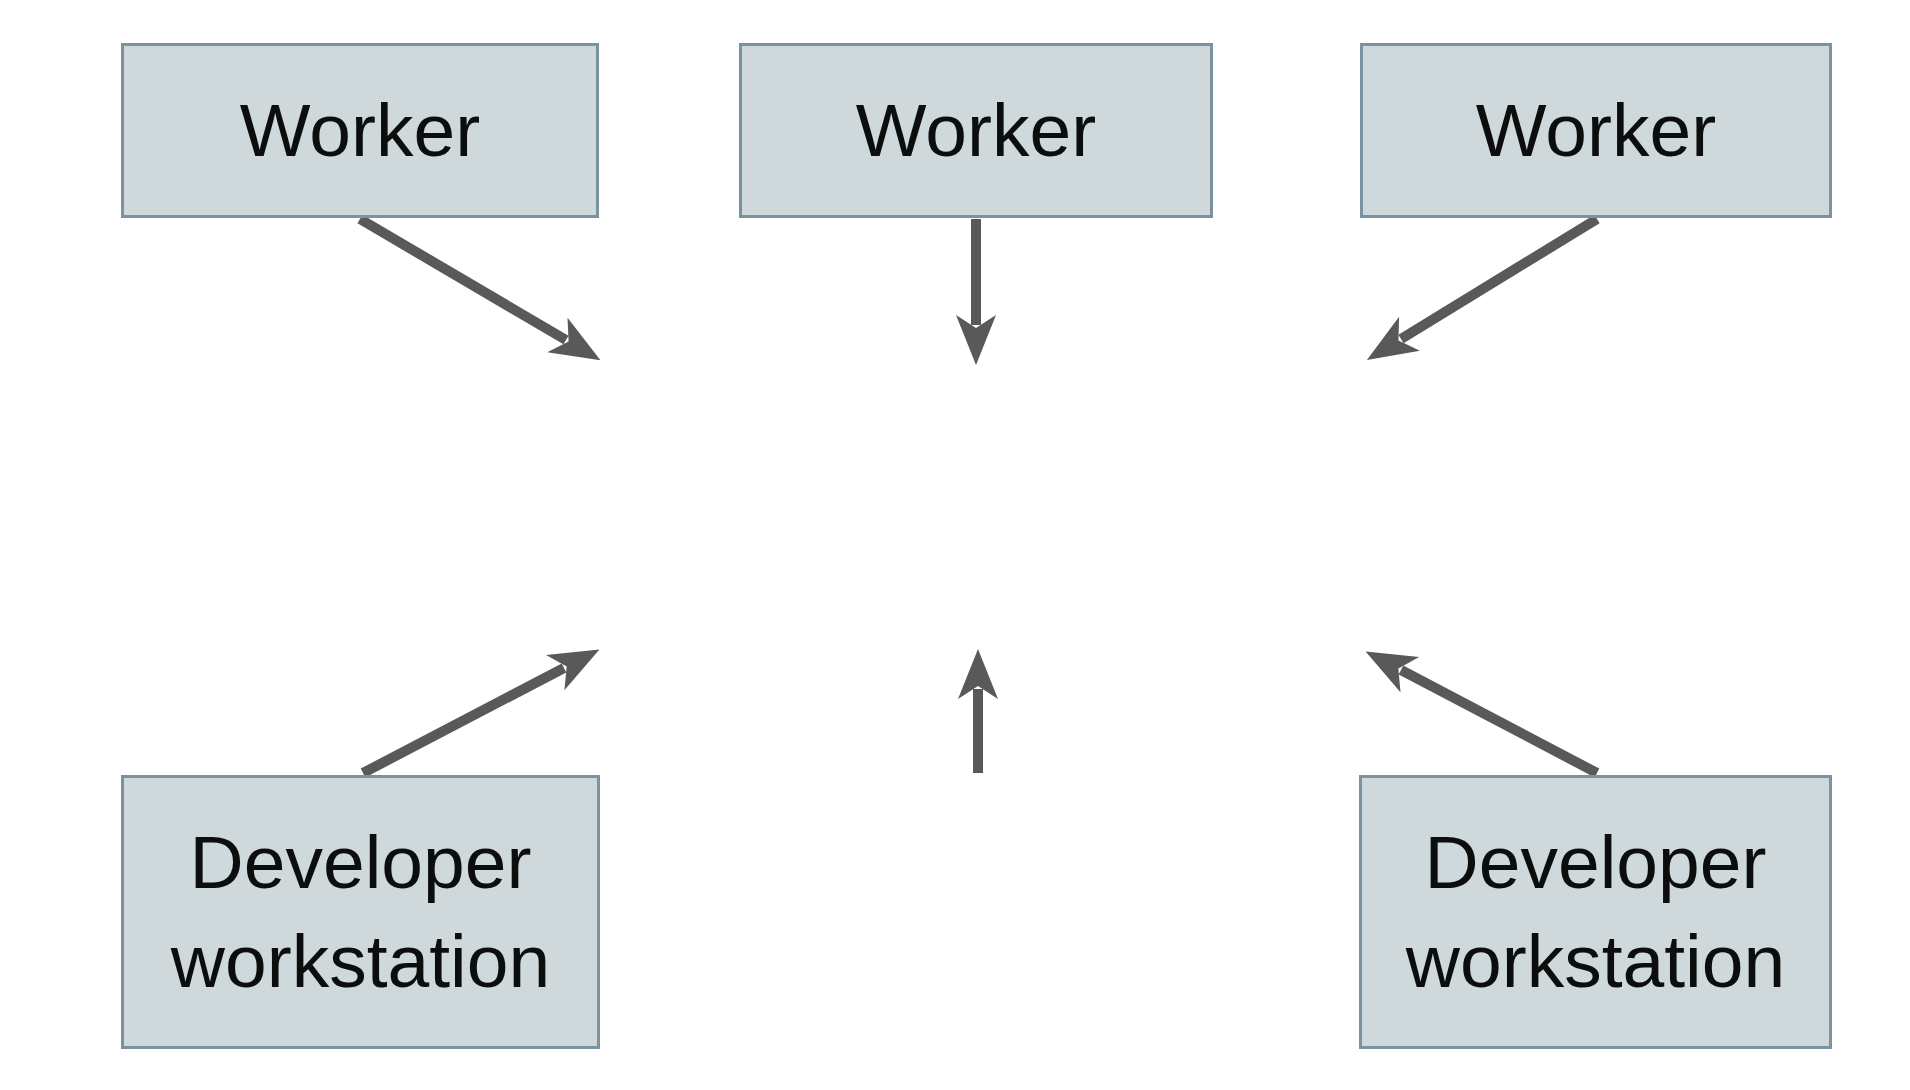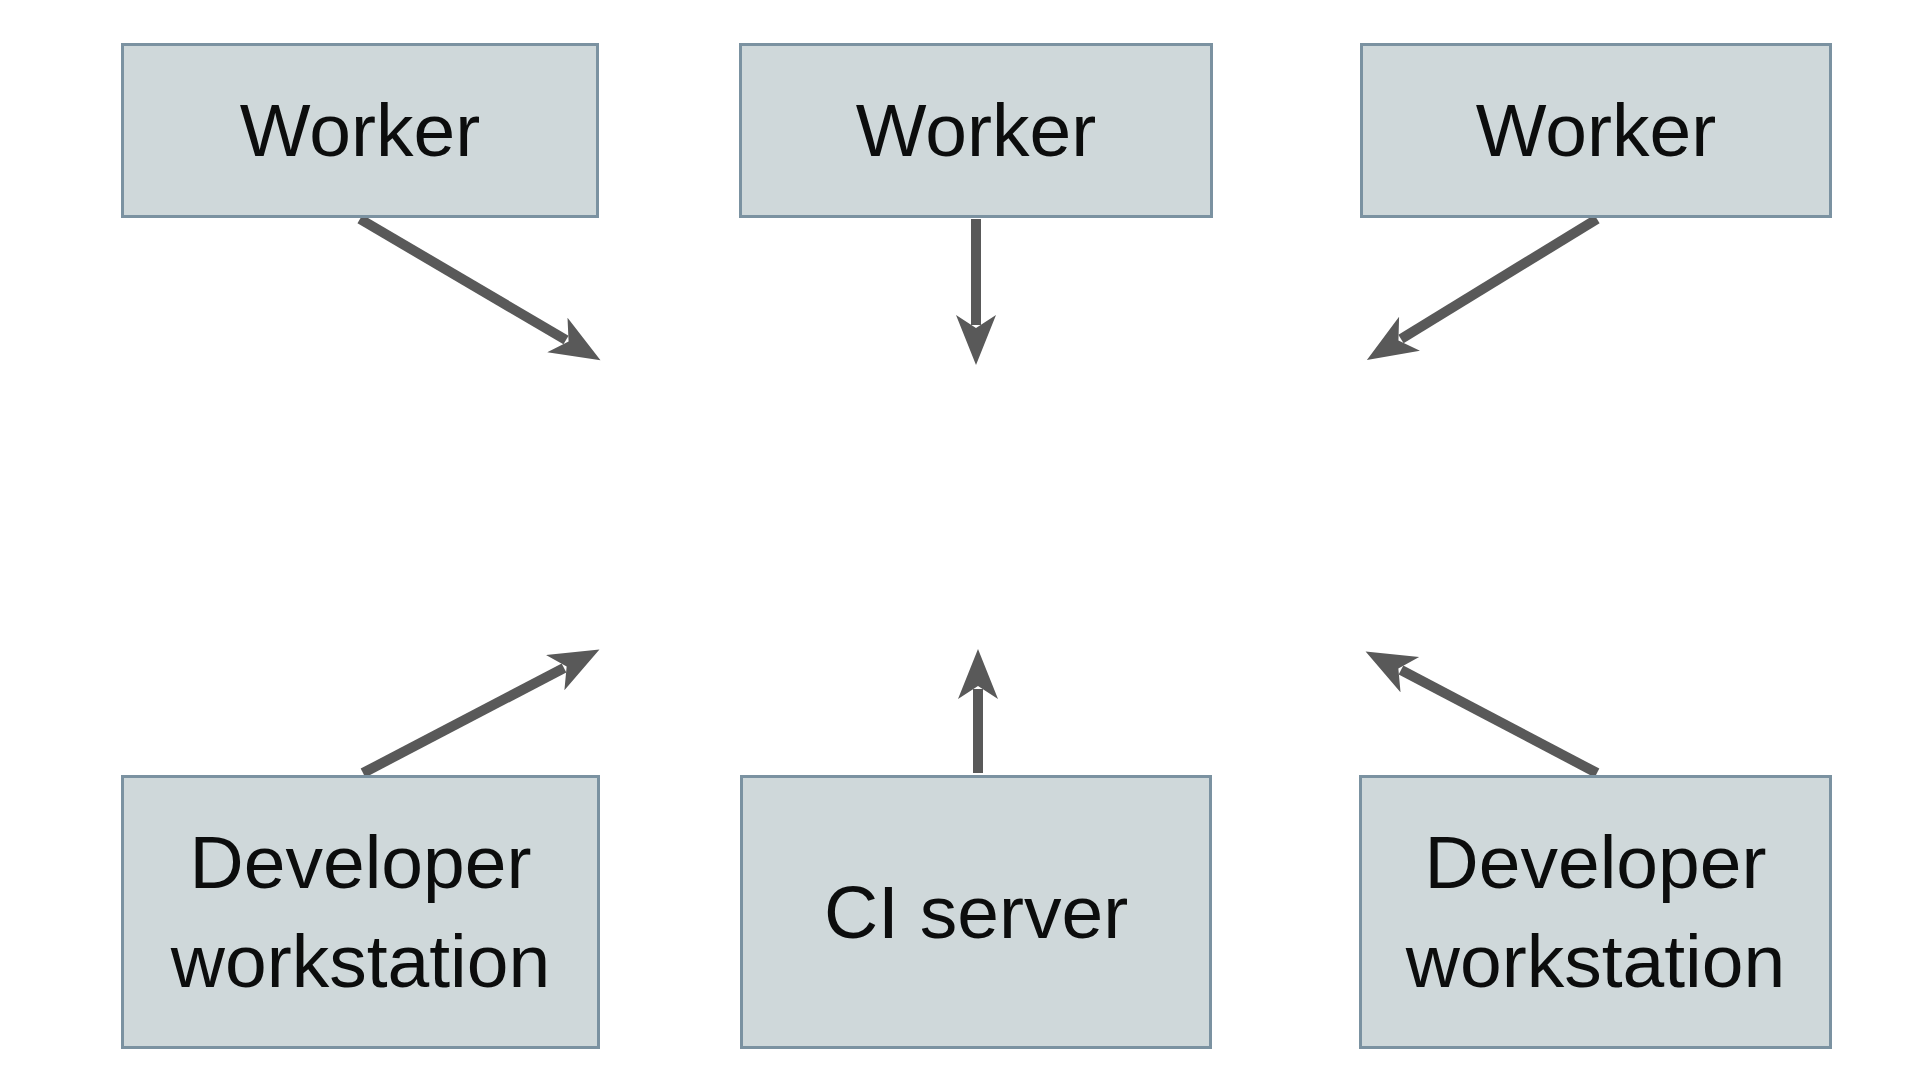--- a/index.html
+++ b/index.html
@@ -88,21 +88,18 @@
 
   <div class="node" id="worker-3">
     <span class="lbl">Worker</span>
   </div>
 
 
   <div class="node" id="dev-left">
     <span class="lbl">Developer workstation</span>
   </div>
 
-  <div class="node" id="ci-server">
-    <span class="lbl">CI server</span>
-  </div>
 
   <div class="node" id="dev-right">
     <span class="lbl">Developer workstation</span>
   </div>
 
 </div>
 
 </body></html>

